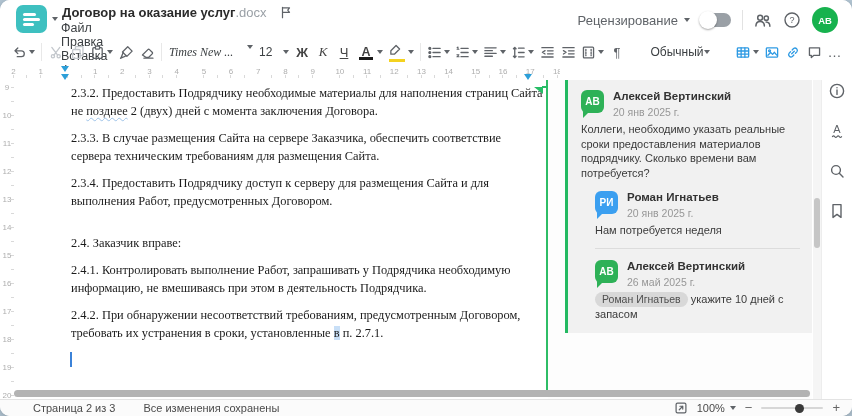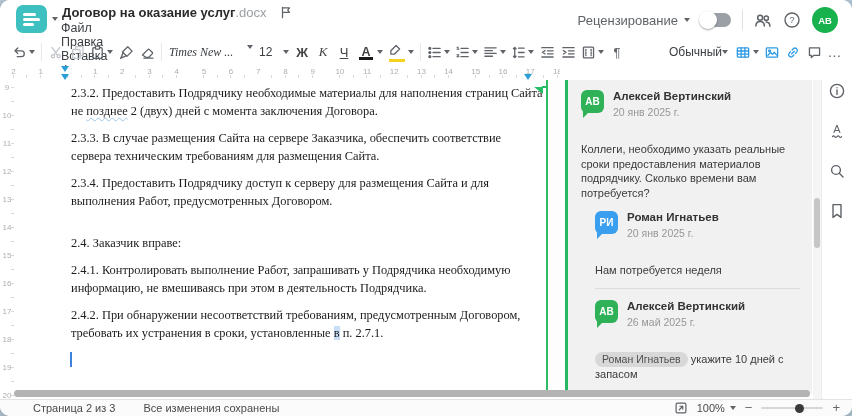--- a/index.html
+++ b/index.html
@@ -28,21 +28,21 @@
   
   .toolbar{position:absolute;left:0;top:38px;width:100%;height:28px;display:flex;align-items:center;padding:0 0 0 10px;box-sizing:border-box;gap:1px;}
   .tb{height:22px;min-width:20px;display:flex;align-items:center;justify-content:center;border-radius:3px;}
   .tb.pair{gap:2px;padding:0 2px;}
   .tbsep{width:1px;height:18px;background:#e8e8e8;margin:0 3px;}
   svg.ic{stroke:#5f6368;fill:none;stroke-width:1.4;stroke-linecap:round;stroke-linejoin:round;}
   svg.ic.dis{stroke:#c3c7cc;}
   svg.ic.blu{stroke:#2e9ae3;}
   .fontsel{width:84px;display:flex;align-items:flex-start;justify-content:space-between;padding:0 3px;font-family:"Liberation Serif",serif;font-style:italic;font-size:12px;color:#3c4043;}
   .sizesel{width:30px;display:flex;align-items:center;justify-content:space-between;padding:0 2px;font-size:12px;color:#3c4043;}
-  .stylesel{width:96px;display:flex;align-items:center;justify-content:flex-end;padding:0 4px;font-size:12px;color:#3c4043;}
+  .stylesel{width:96px;display:flex;align-items:center;justify-content:center;padding:0 4px;font-size:12px;color:#3c4043;}
   .fmt{font-size:13px;color:#444;width:20px;text-align:center;}
   .fmt.b{font-weight:bold;}
   .fmt.i{font-style:italic;font-family:"Liberation Serif",serif;}
   .fmt.u{text-decoration:underline;}
   .colorbtn{position:relative;width:18px;text-align:center;font-size:12.5px;font-weight:bold;color:#444;}
   .colorbtn .bar{position:absolute;left:2px;bottom:-1px;width:14px;height:3px;background:#1a1a1a;}
   .hlbtn{position:relative;width:18px;height:18px;}
   .hlbtn .bar{position:absolute;left:1px;bottom:-1px;width:16px;height:3px;background:#f4d21f;}
   .more{font-size:14px;color:#5f6368;letter-spacing:1px;}
   .pilcrow{font-size:13px;color:#5f6368;}
@@ -68,21 +68,21 @@
   
   .panel{position:absolute;left:548px;top:80px;width:264px;height:319px;background:#fdfdfd;}
   .card{position:absolute;left:17px;top:0;width:247px;box-sizing:border-box;background:#f1f1f1;border-left:3px solid #23b961;padding:10px 12px 12px 13px;}
   .c-head{display:flex;gap:9px;align-items:flex-start;}
   .cav{position:relative;flex:0 0 23px;width:23px;height:23px;border-radius:6px;color:#fff;font-size:10px;font-weight:bold;display:flex;align-items:center;justify-content:center;}
   .cav::after{content:"";position:absolute;left:2px;bottom:-5px;border-top:6px solid;border-right:6px solid transparent;border-top-color:inherit;}
   .cav.green{background:#2eb157;border-top-color:#2eb157;}
   .cav.blue{background:#3b9ff0;border-top-color:#3b9ff0;}
   .c-name{font-size:11.5px;font-weight:bold;color:#333;line-height:13px;}
   .c-date{font-size:10.5px;color:#979797;margin-top:3px;}
-  .c-text{font-size:11px;line-height:14.5px;color:#3a3a3a;margin-top:24px;}
+  .c-text{font-size:11px;line-height:14.5px;color:#3a3a3a;margin-top:4px;}
   .c-replies{margin-left:14px;}
   .c-reply{margin-top:11px;}
   .c-div{border-top:1px solid #dcdcdc;margin:10px 0 0 0;}
   .chip{display:inline-block;background:#d8d8d8;border-radius:8px;padding:0 7px;font-size:10.5px;line-height:15px;color:#4f4f4f;}
   
   .vscroll{position:absolute;left:813px;top:80px;width:8px;height:319px;background:#f5f5f5;}
   .vthumb{position:absolute;left:1px;top:118px;width:6px;height:50px;border-radius:3px;background:#c6c6c6;}
   .hscroll{position:absolute;left:14px;top:390px;width:796px;height:7px;border-radius:4px;background:#b3b3b3;}
   .rail{position:absolute;left:821px;top:80px;width:31px;height:319px;background:#fff;border-left:1px solid #ededed;display:flex;flex-direction:column;align-items:center;gap:22px;padding-top:2px;box-sizing:border-box;}
   .rail svg{flex:0 0 auto;}

